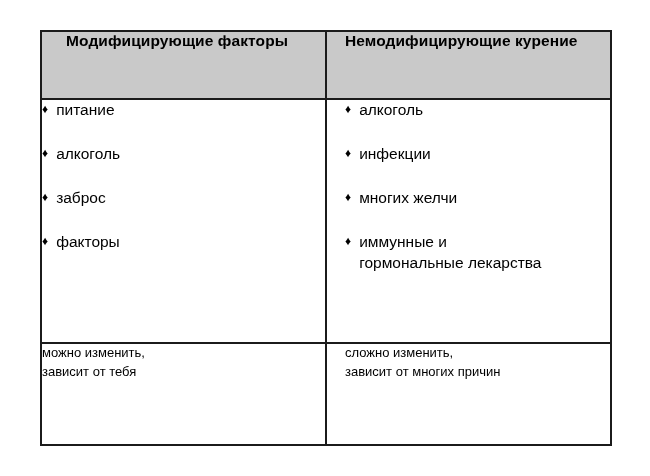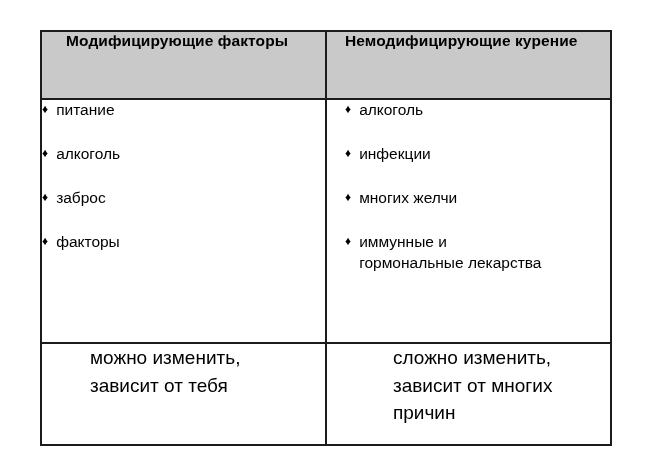--- a/index.html
+++ b/index.html
@@ -86,24 +86,23 @@
 
   
   .foot-cell {
     height: 100px;
     padding: 26px 14px 10px 22px;
   }
   .foot-cell.right {
     padding-left: 18px;
   }
   .foot-text {
-    font-size: 19px;
+    font-size: 13px;
     line-height: 1.45;
     white-space: pre-line;
-    margin-left: 48px;
   }
 </style>
 </head>
 <body>
 
 <div id="table-wrap">
   <table class="factors">
     <colgroup>
       <col class="c1">
       <col class="c2">

